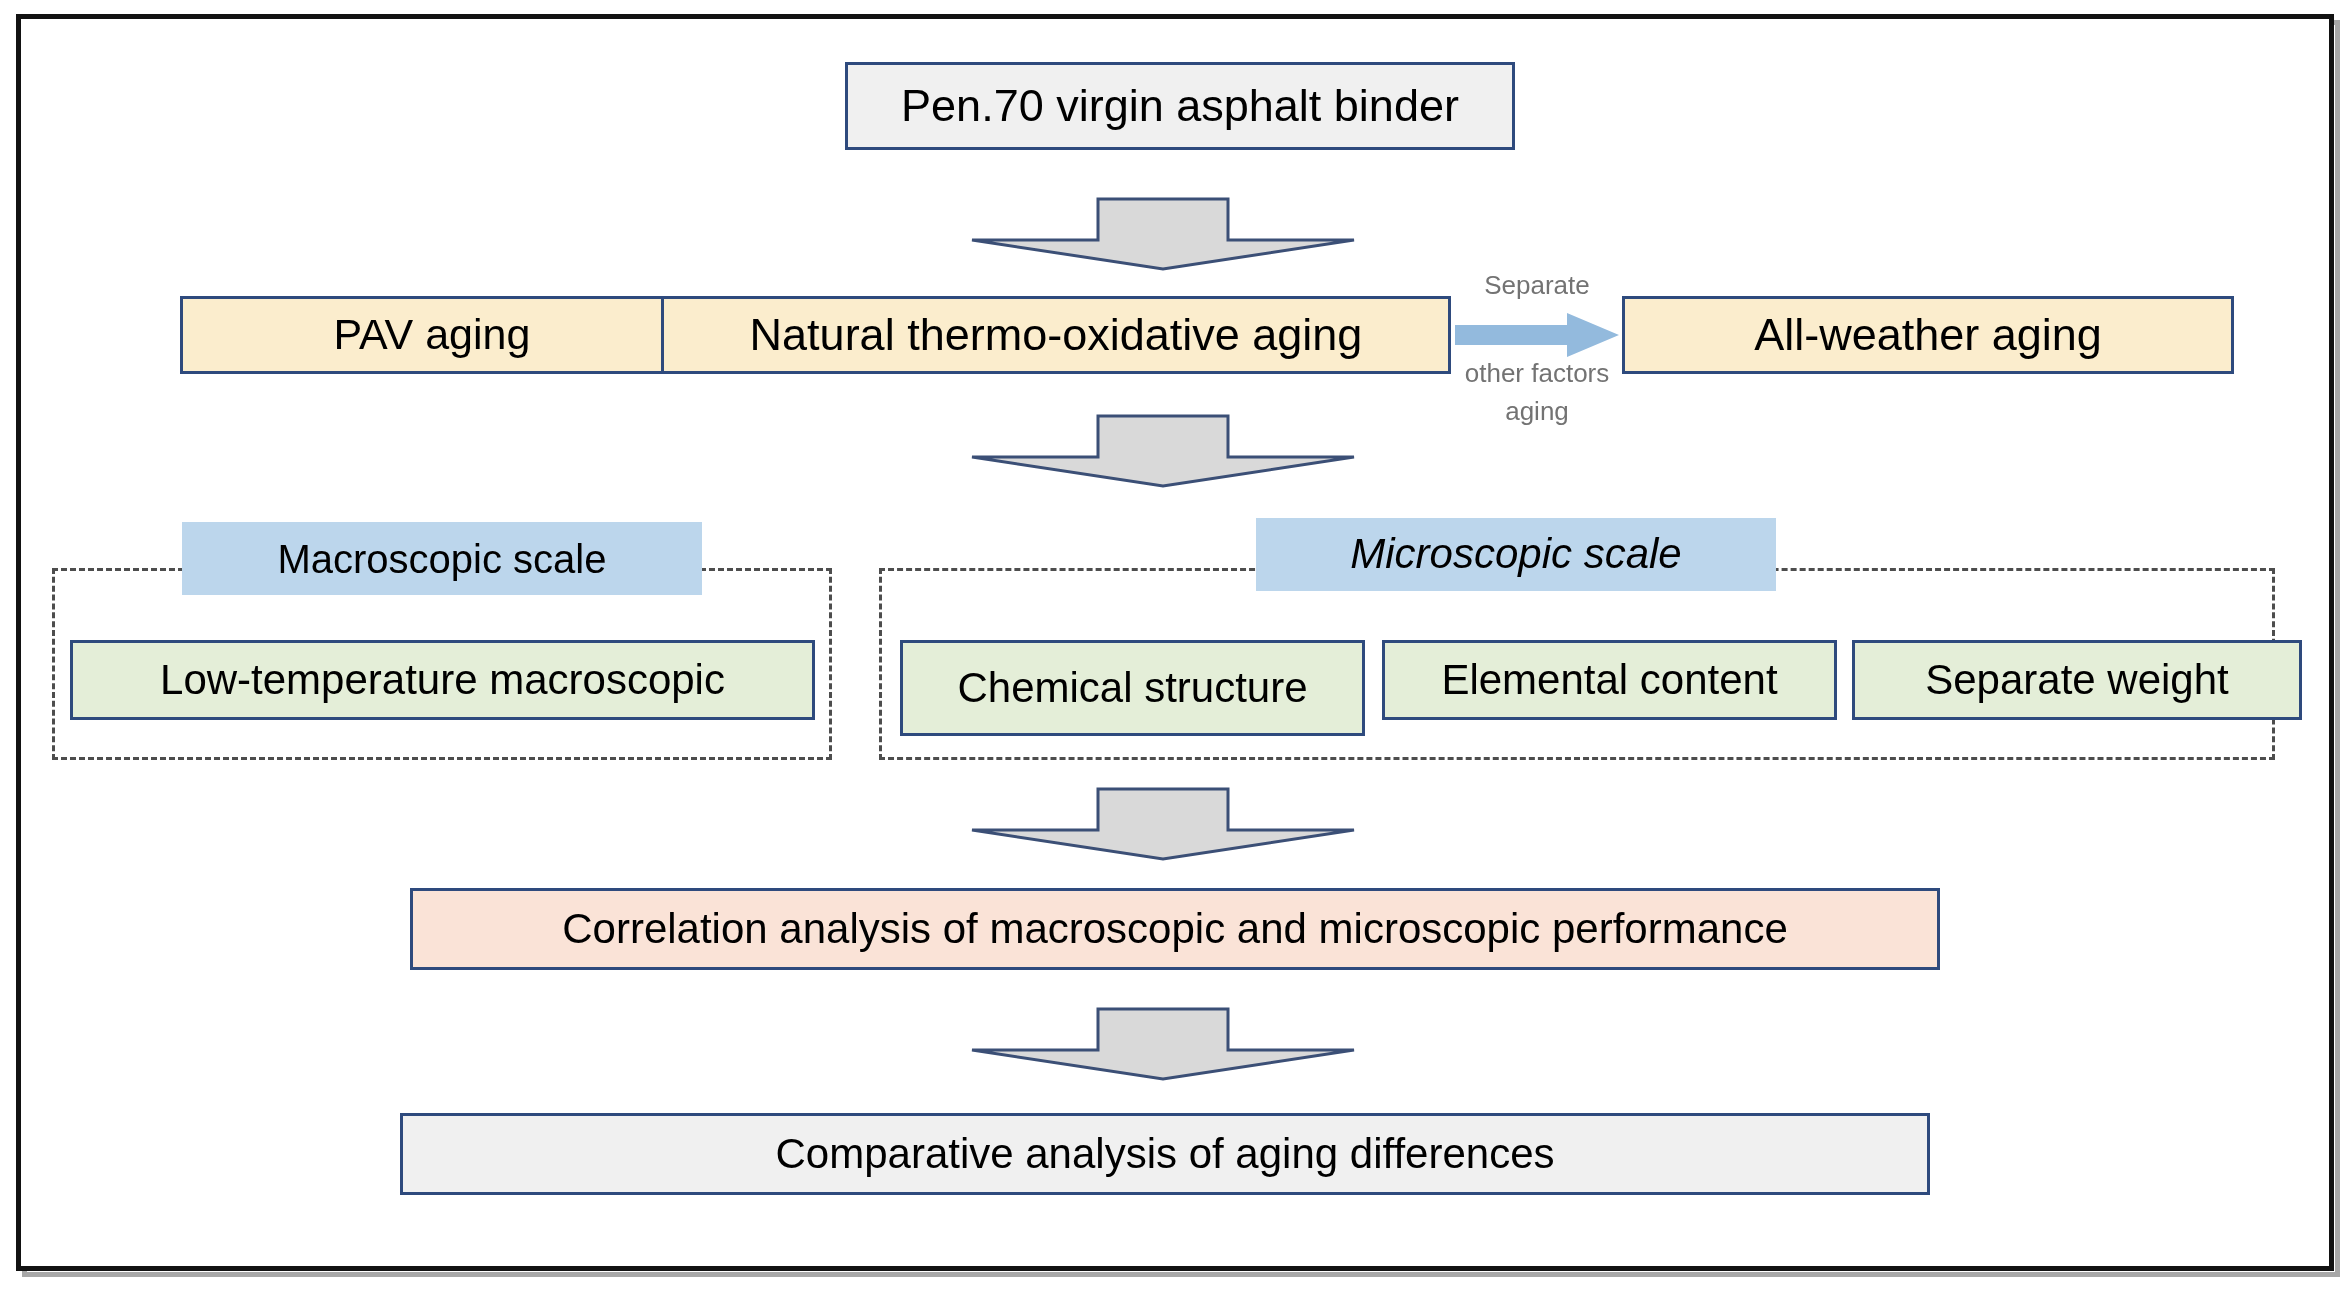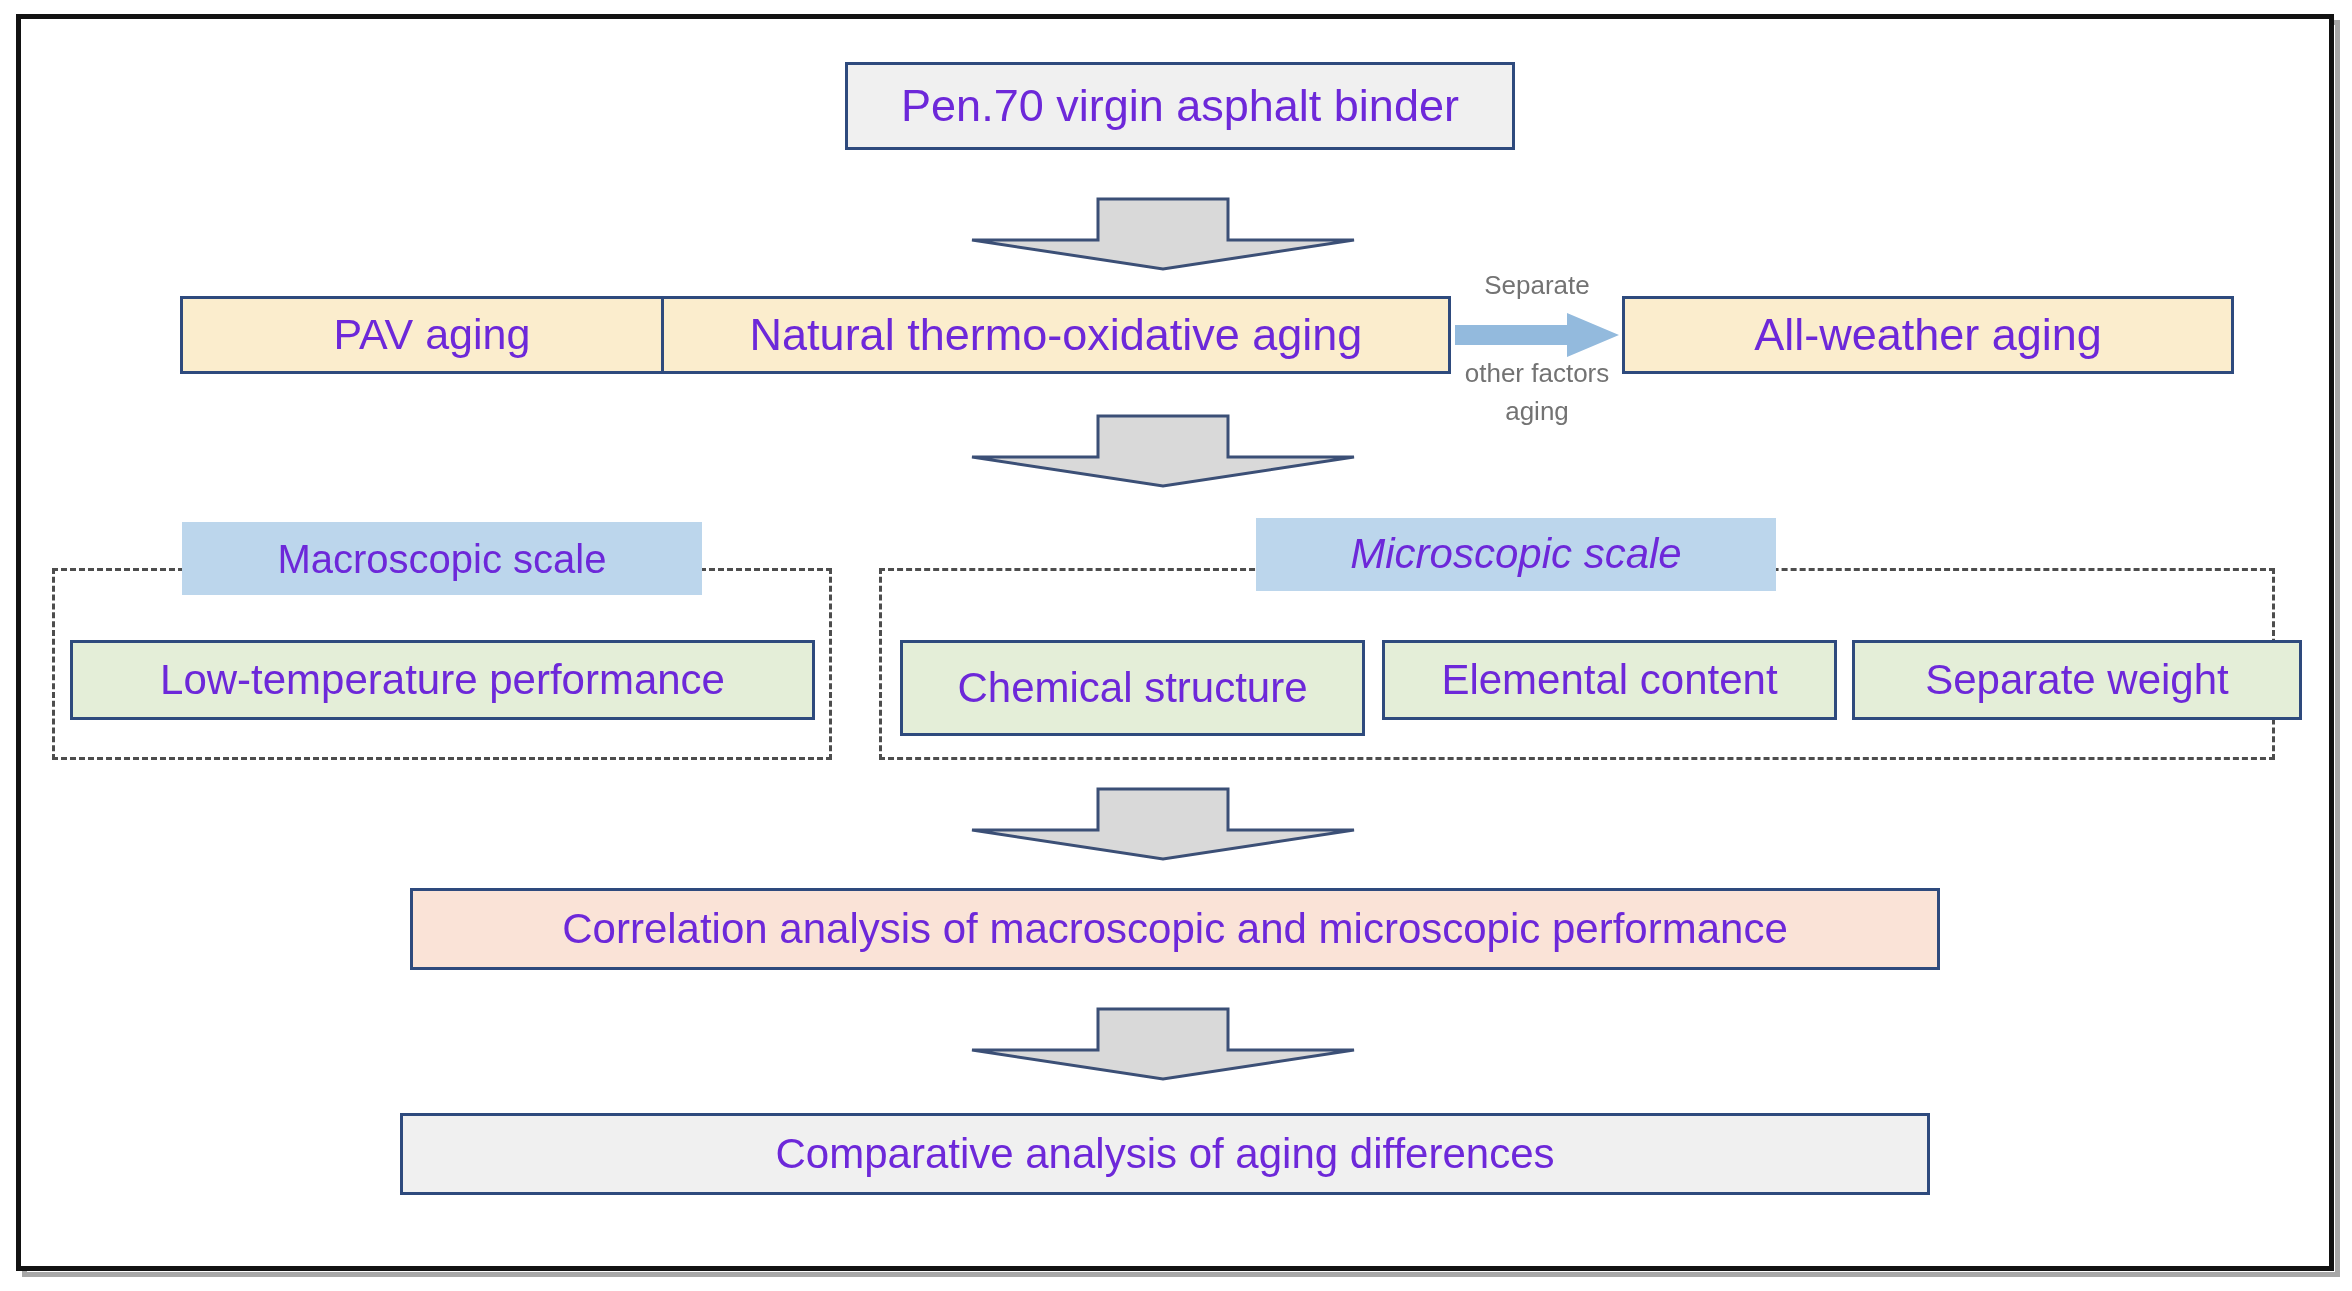--- a/index.html
+++ b/index.html
@@ -40,21 +40,21 @@
     z-index: 0;
   }
 
   .node {
     position: absolute;
     box-sizing: border-box;
     display: flex;
     align-items: center;
     justify-content: center;
     text-align: center;
-    color: #6d28d9;
+    color: #000000;
     line-height: 1.05;
     white-space: nowrap;
     z-index: 4;
   }
 
   
   .box {
     border: 3px solid #2e4a7d;
   }
   .box-grey  { background: #f0f0f0; }
@@ -142,21 +142,21 @@
   </div>
 
   <div class="dashed-group" style="left:52px; top:568px; width:780px; height:192px;"></div>
 
   <div class="dashed-group" style="left:879px; top:568px; width:1396px; height:192px;"></div>
 
   <div class="node chip-blue" style="left:182px; top:522px; width:520px; height:73px; font-size:40px;">Macroscopic scale</div>
 
   <div class="node chip-blue" style="left:1256px; top:518px; width:520px; height:73px; font-size:42px;font-style:italic;">Microscopic scale</div>
 
-  <div class="node box box-green" style="left:70px; top:640px; width:745px; height:80px; font-size:42px;">Low-temperature performance</div>
+  <div class="node box box-green" style="left:70px; top:640px; width:745px; height:80px; font-size:42px;">Low-temperature macroscopic</div>
 
   <div class="node box box-green" style="left:900px; top:640px; width:465px; height:96px; font-size:42px;">Chemical structure</div>
 
   <div class="node box box-green" style="left:1382px; top:640px; width:455px; height:80px; font-size:42px;">Elemental content</div>
 
   <div class="node box box-green" style="left:1852px; top:640px; width:450px; height:80px; font-size:42px;">Separate weight</div>
 
   <div class="down-arrow" style="left:968px; top:785px; width:390px; height:78px;">
     <svg width="390" height="78" viewBox="0 0 390 78" xmlns="http://www.w3.org/2000/svg">
       <polygon points="130,4 260,4 260,45 386,45 195,74 4,45 130,45" fill="#d9d9d9" stroke="#3b4f76" stroke-width="3" stroke-linejoin="miter"></polygon>

